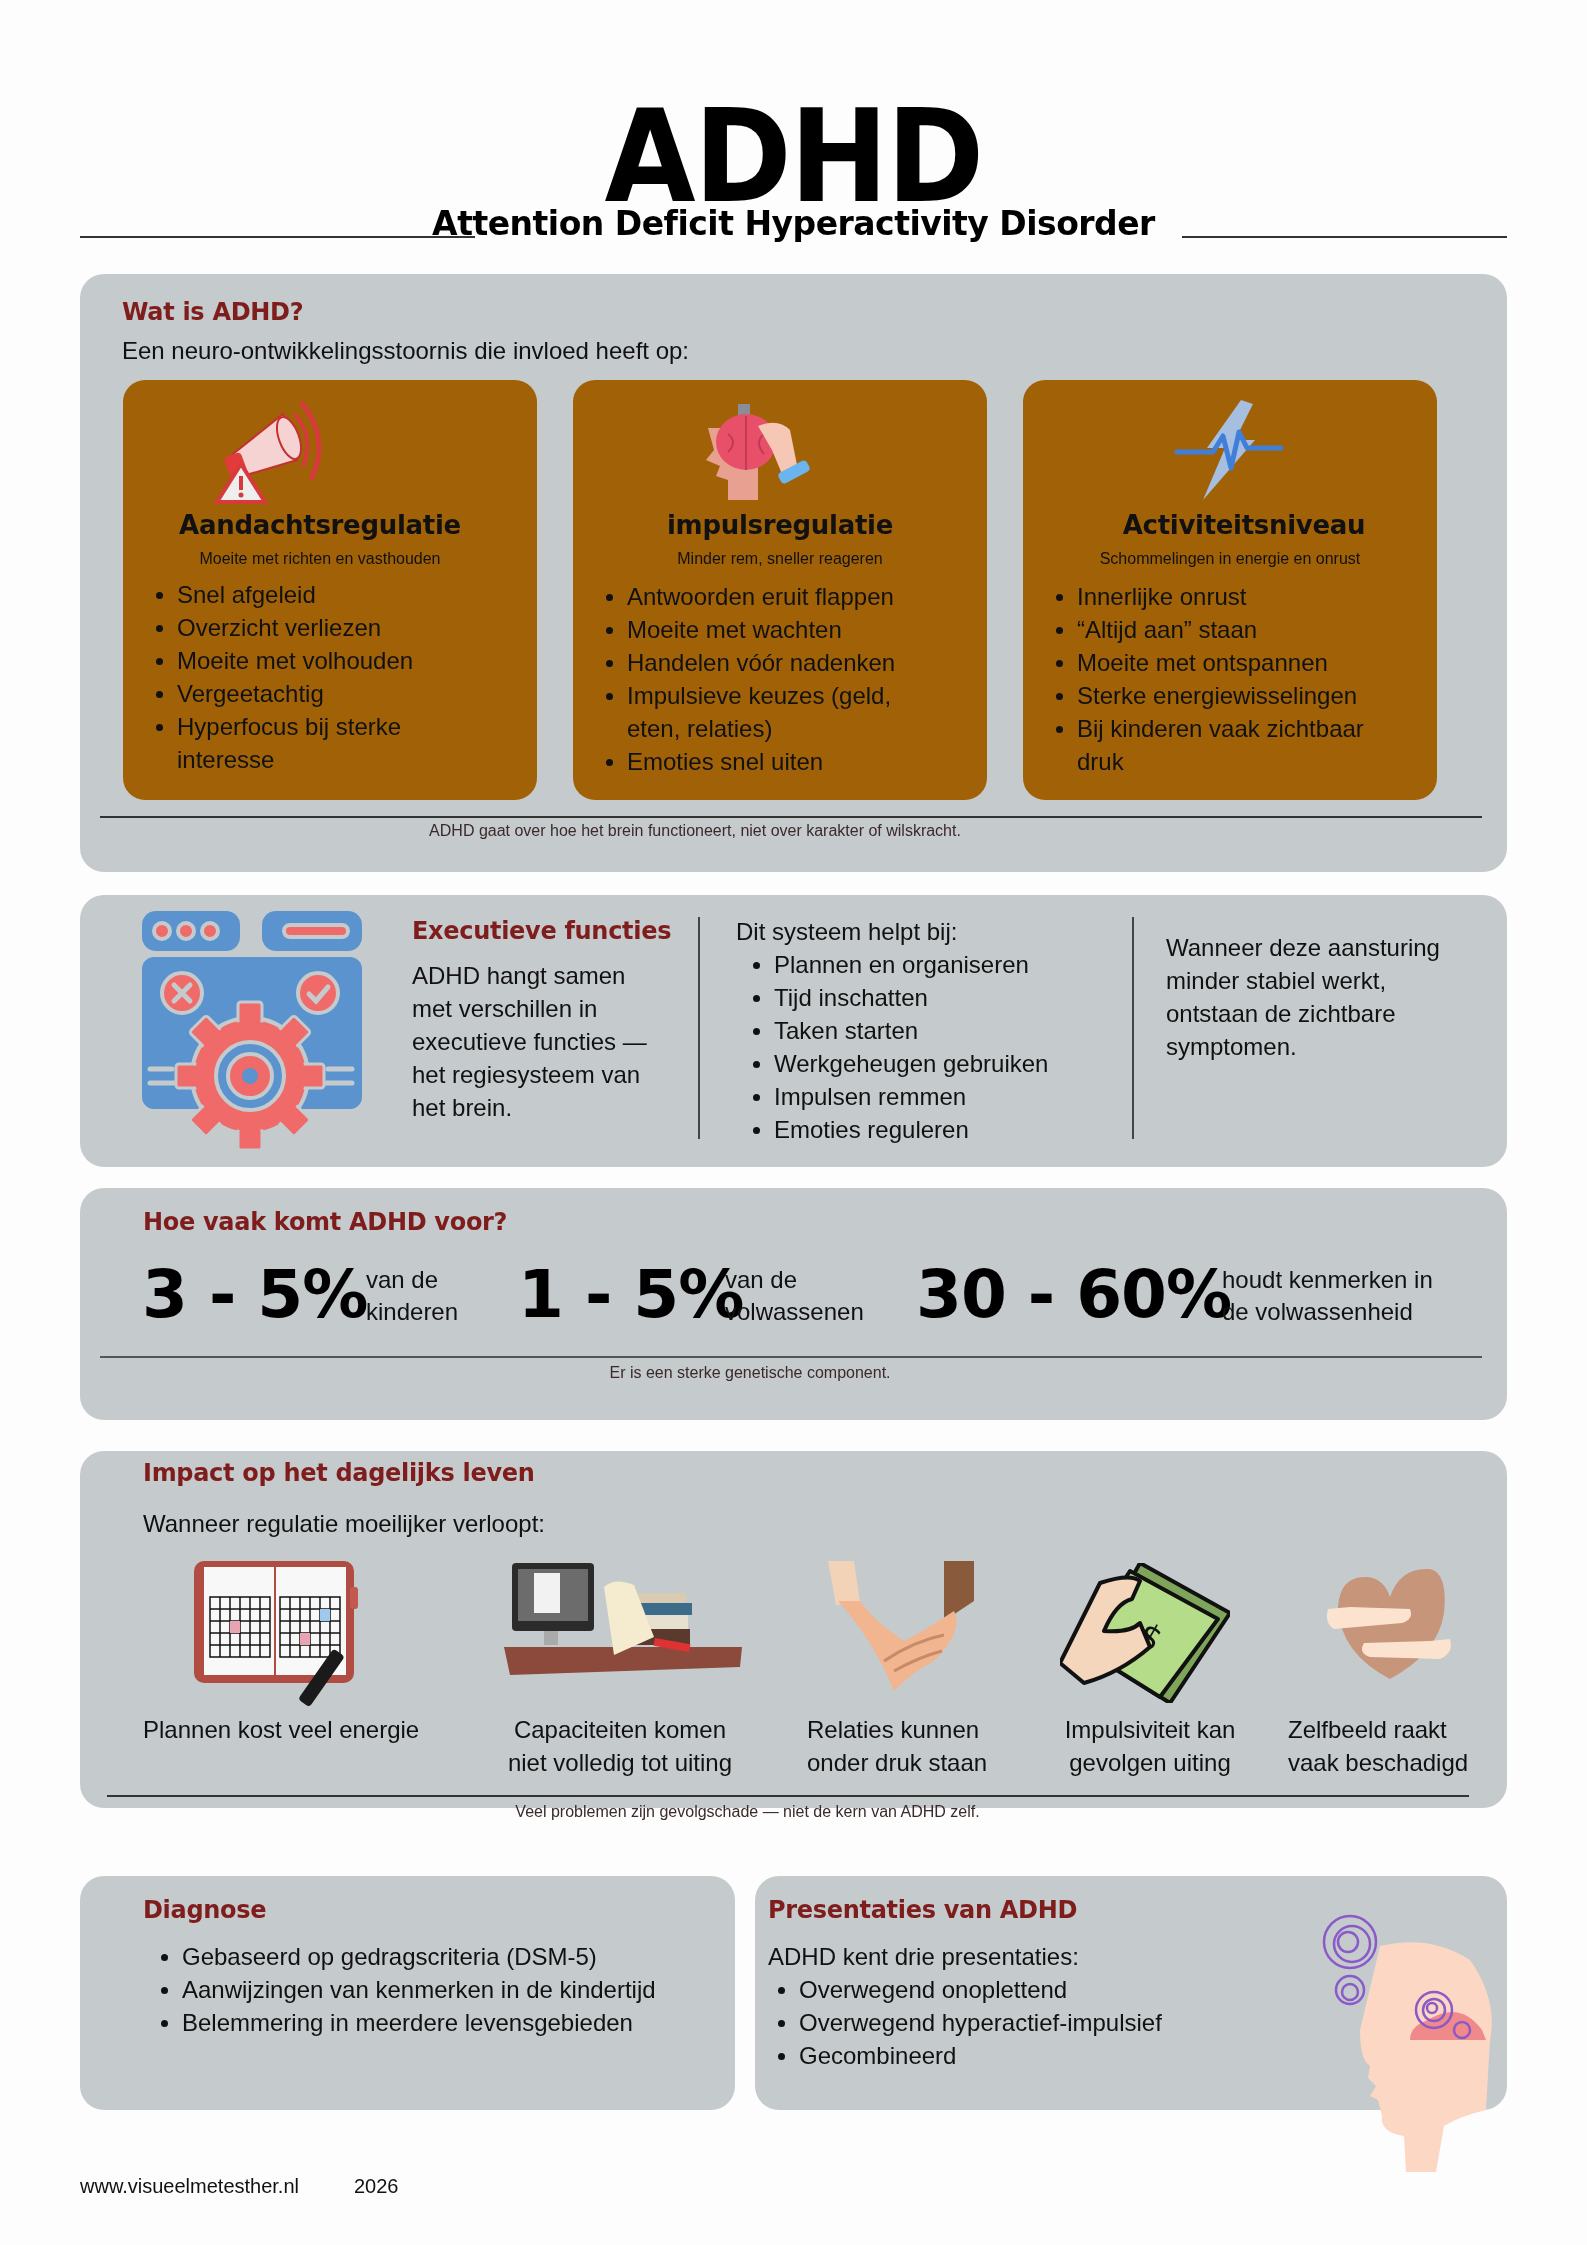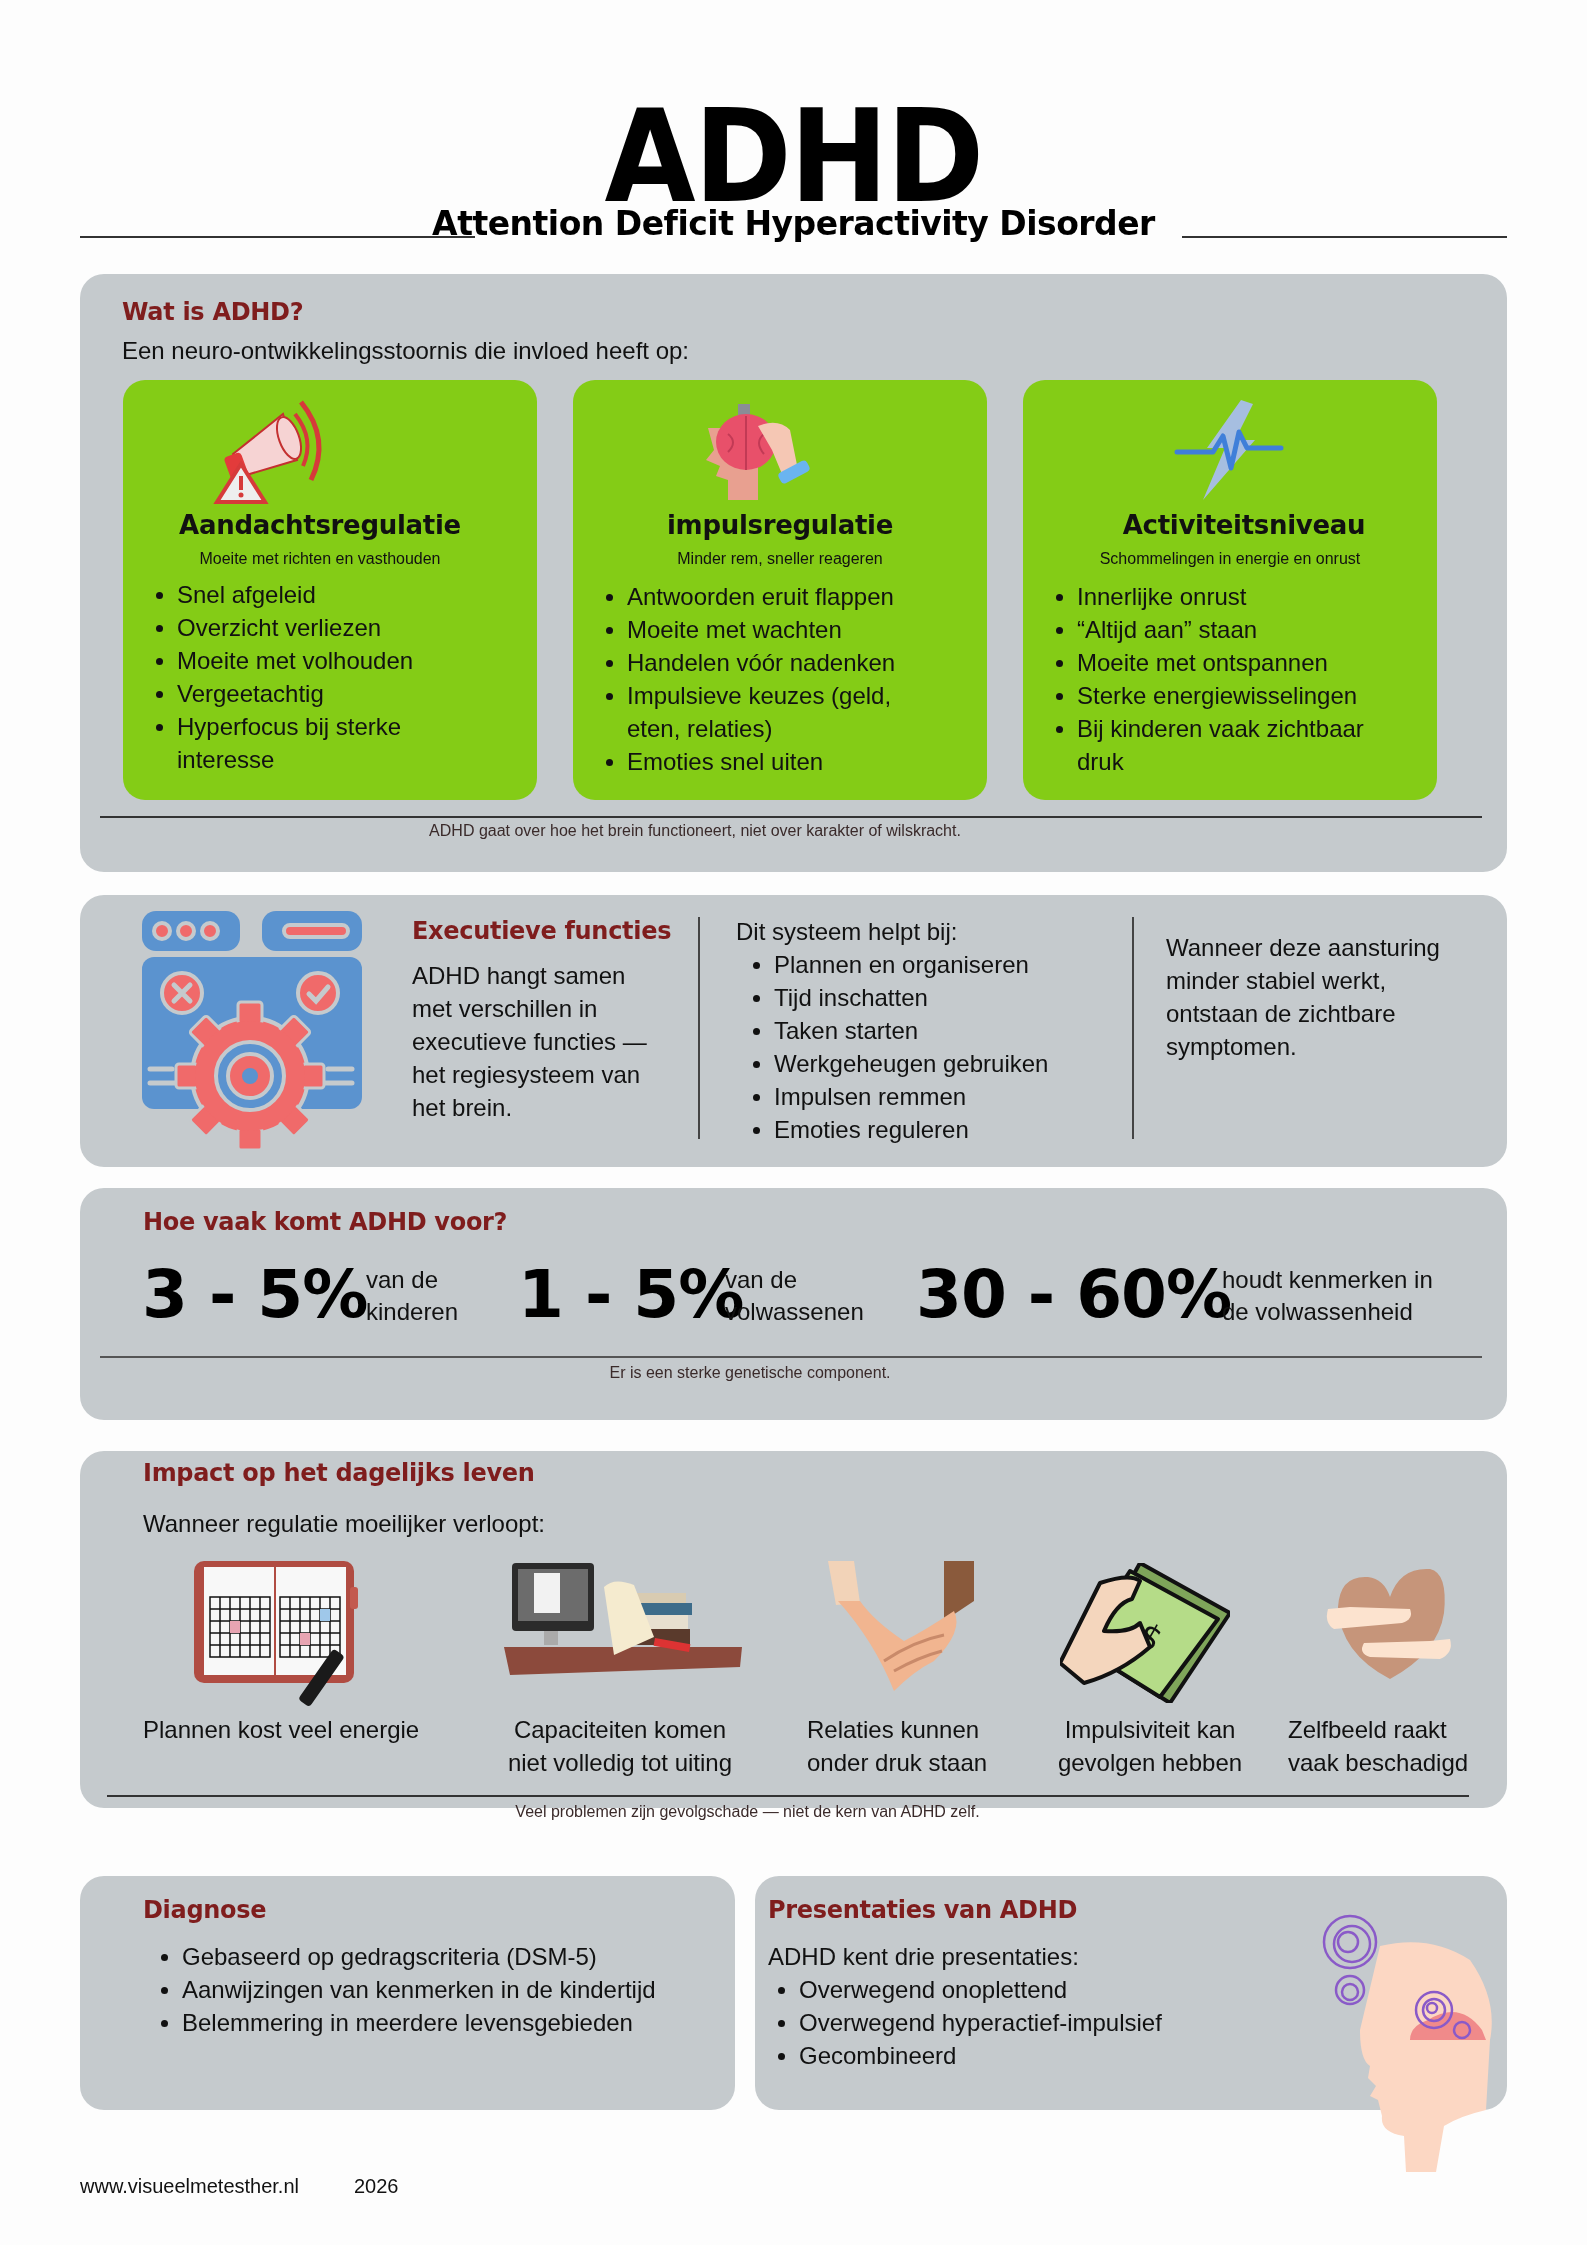--- a/index.html
+++ b/index.html
@@ -3,21 +3,21 @@
 <meta charset="utf-8">
 <style>
   * { box-sizing: border-box; margin: 0; padding: 0; }
   html, body { width: 1587px; height: 2245px; background: #fdfdfd; }
   body { position: relative; font-family: "Liberation Sans", "DejaVu Sans", sans-serif; color: #111; overflow: hidden; }
   .abs { position: absolute; }
   .title { left: 0; width: 1587px; top: 92px; text-align: center; font-family: "DejaVu Sans", sans-serif; font-weight: 900; font-size: 128px; letter-spacing: -2px; line-height: 130px; color: #000; transform: scaleX(0.92); }
   .subtitle { left: 0; width: 1587px; top: 204px; text-align: center; font-weight: bold; font-size: 33px; color: #000; font-family: "DejaVu Sans", sans-serif; letter-spacing: -0.5px; }
   .rule { height: 2px; background: #333; }
   .panel { background: #c5cacd; border-radius: 24px; }
-  .card { background: #84cc16; border-radius: 22px; }
+  .card { background: #a16207; border-radius: 22px; }
   .h2 { font-weight: bold; font-size: 24px; color: #7f1d1d; font-family: "DejaVu Sans", sans-serif; letter-spacing: -0.3px; }
   .body { font-size: 24px; color: #111; line-height: 33px; }
   .card-title { font-weight: bold; font-size: 26px; text-align: center; width: 100%; font-family: "DejaVu Sans", sans-serif; letter-spacing: -0.3px; }
   .card-sub { font-size: 16px; text-align: center; width: 100%; color: #111; }
   ul.bl { list-style: none; }
   ul.bl li { position: relative; padding-left: 24px; font-size: 24px; line-height: 33px; color: #111; }
   ul.bl li::before { content: ""; position: absolute; left: 3px; top: 14px; width: 7px; height: 7px; border-radius: 50%; background: #111; }
   .caption { font-size: 16px; color: #3a2a2a; text-align: center; }
   .vline { width: 2px; background: #444; }
   .big { font-family: "DejaVu Sans", sans-serif; font-weight: 900; font-size: 66px; color: #000; letter-spacing: -1px; line-height: 70px; }
@@ -244,21 +244,21 @@
   <div class="abs" style="left:980px;top:112px;width:170px;height:140px;">
     <svg width="170" height="140" viewBox="0 0 170 140">
       <polygon points="80,0 170,50 110,140 30,90" fill="#7fa55a" stroke="#111" stroke-width="4" stroke-linejoin="round"></polygon>
       <polygon points="70,8 158,56 100,134 20,84" fill="#b5dc88" stroke="#111" stroke-width="4" stroke-linejoin="round"></polygon>
       <text x="80" y="80" font-size="34" font-family="DejaVu Sans, sans-serif" fill="#111" transform="rotate(30 80 70)">$</text>
       <path d="M0 100 L40 20 Q70 10 80 18 L72 36 Q56 40 44 68 Q70 70 80 60 L90 84 Q60 110 24 120 Z" fill="#f4d6bd" stroke="#111" stroke-width="4" stroke-linejoin="round"></path>
     </svg>
   </div>
   <div class="abs impact-label" style="left:960px;top:262px;width:220px;">
     <div>Impulsiviteit kan</div>
-    <div>gevolgen hebben</div>
+    <div>gevolgen uiting</div>
   </div>
 
   <div class="abs" style="left:1240px;top:112px;width:140px;height:120px;">
     <svg width="140" height="120" viewBox="0 0 140 120">
       <path d="M70 116 Q20 90 18 44 Q20 12 48 14 Q64 16 70 34 Q80 4 110 6 Q128 10 124 50 Q118 90 70 116 Z" fill="#c6957a"></path>
       <path d="M8 46 Q4 60 14 66 L82 60 Q94 56 90 46 L30 44 Z" fill="#fce3cf"></path>
       <path d="M130 76 Q134 90 120 96 L50 94 Q38 90 44 80 L110 78 Z" fill="#fce3cf"></path>
     </svg>
   </div>
   <div class="abs impact-label" style="left:1196px;top:262px;width:220px;text-align:left;padding-left:12px;">

